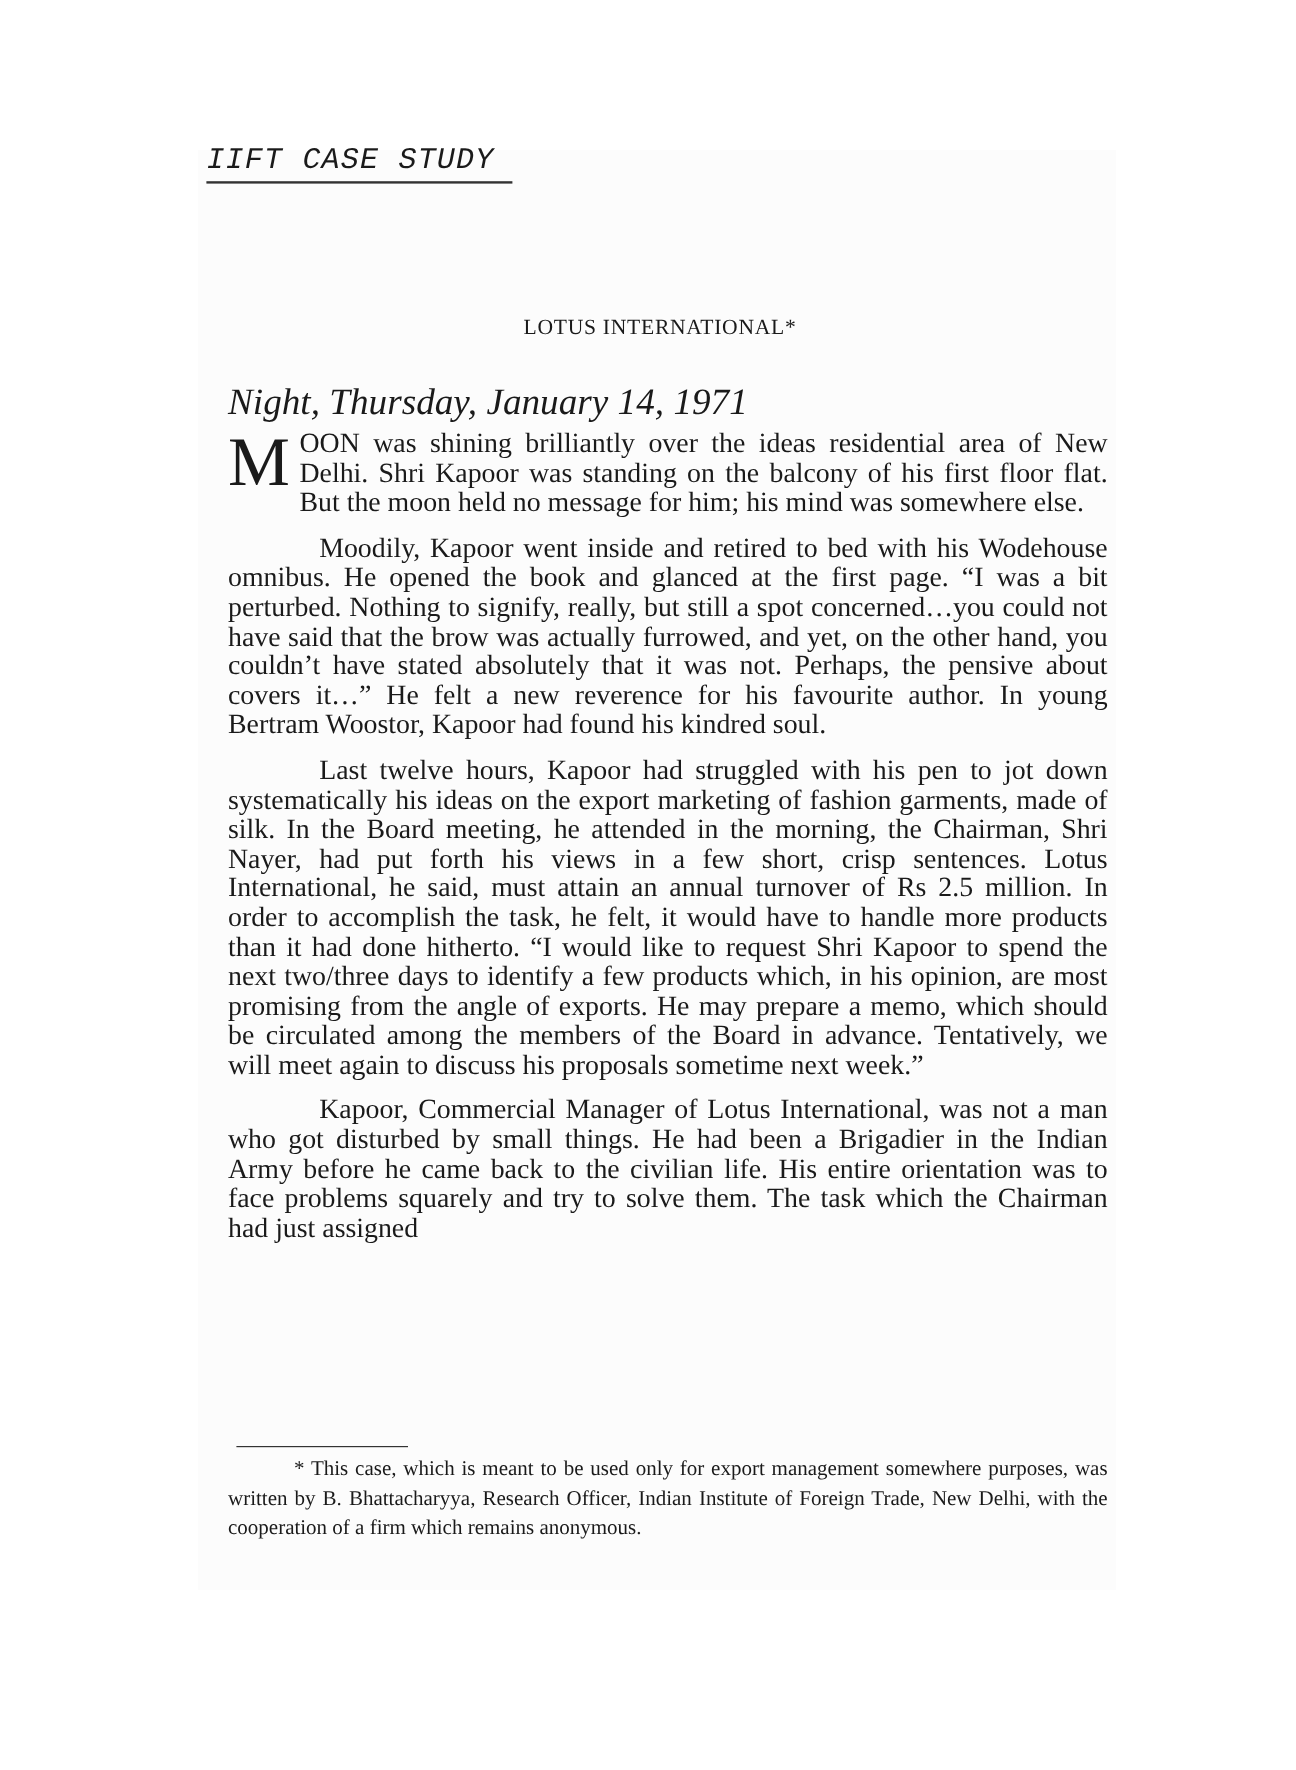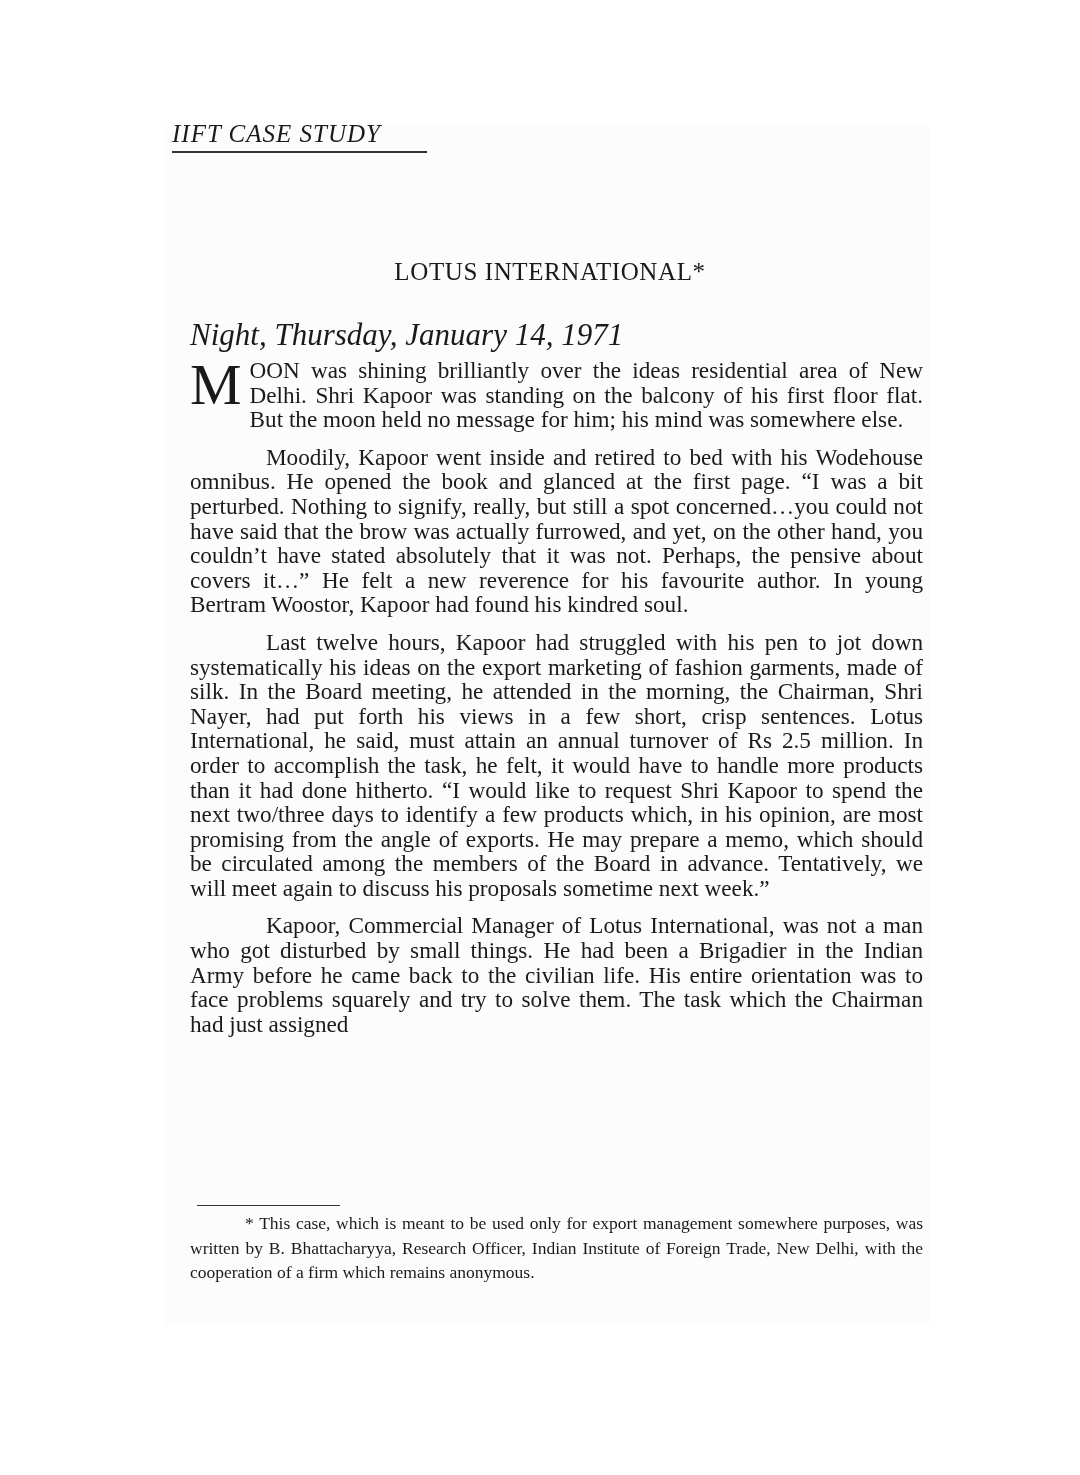--- a/index.html
+++ b/index.html
@@ -24,36 +24,37 @@
       background: #fcfcfc;
     }
     .header {
       position: absolute;
       left: 172px;
       top: 118px;
       font-style: italic;
       font-size: 25px;
       letter-spacing: 1px;
       line-height: 32px;
+      font-family: Liberation Mono, monospace;
     }
     .header-rule {
       position: absolute;
       left: 172px;
       top: 151px;
       width: 255px;
       height: 2px;
       background: #333;
     }
     .title {
       position: absolute;
       left: 160px;
       width: 780px;
       top: 256px;
       text-align: center;
-      font-size: 25px;
+      font-size: 18px;
       letter-spacing: 0.6px;
       line-height: 32px;
     }
     .dateline {
       position: absolute;
       left: 190px;
       top: 320px;
       font-style: italic;
       font-size: 31px;
       line-height: 30px;

